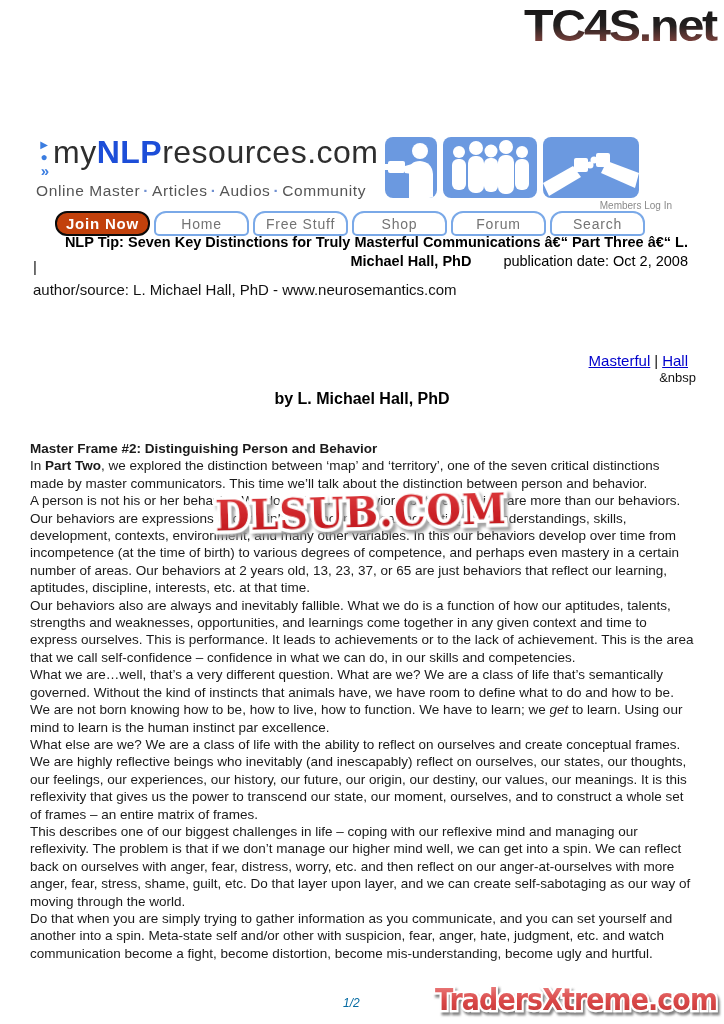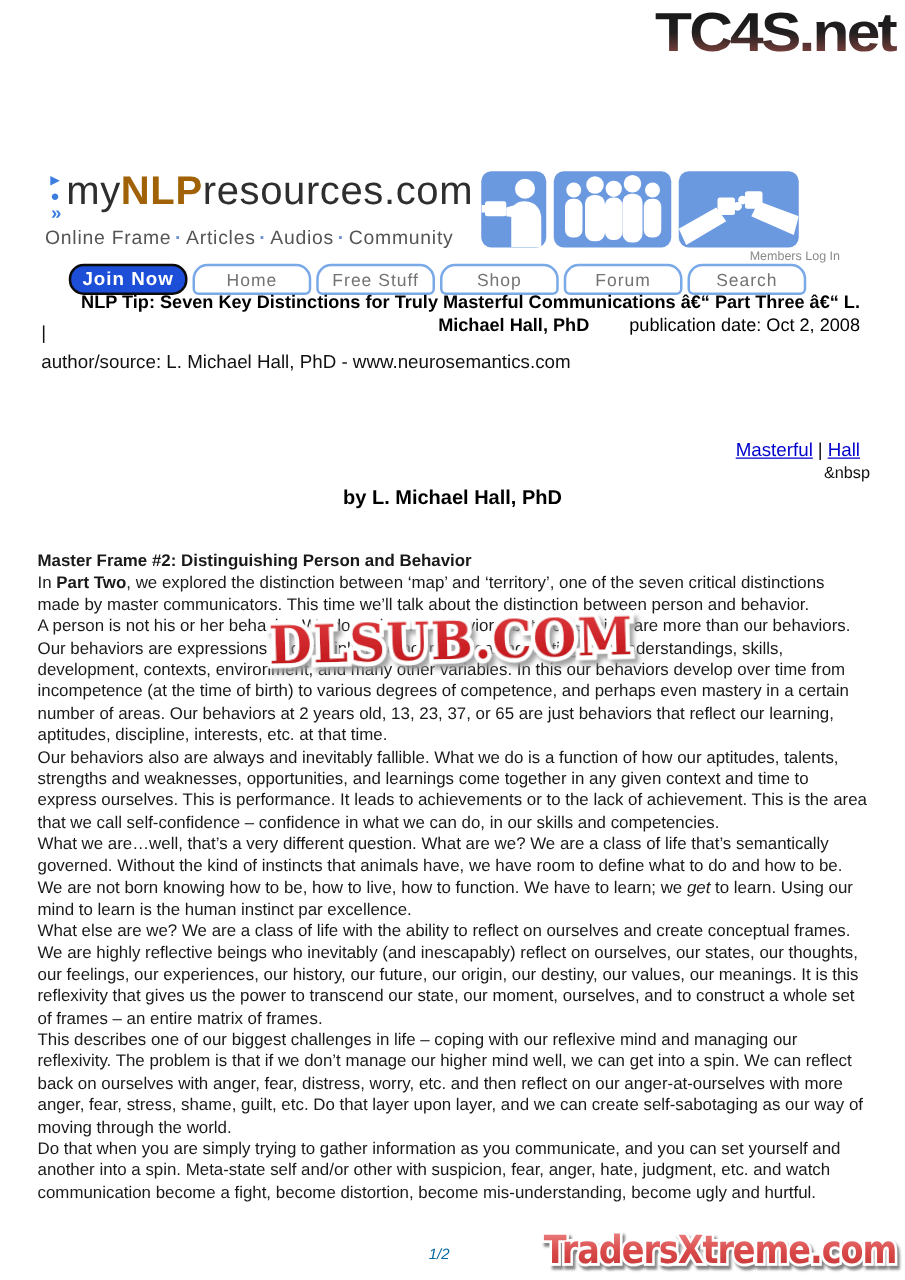--- a/index.html
+++ b/index.html
@@ -11,38 +11,38 @@
 
   
   .logo-block{position:absolute;left:36px;top:134px;}
   .logo-row{display:flex;align-items:flex-start;}
   .logo-marks{display:flex;flex-direction:column;align-items:center;color:#3b7de0;
               width:16px;margin-top:6px;margin-right:1px;line-height:1.05;}
   .logo-marks .m1{font-size:10px;}
   .logo-marks .m2{font-size:12px;}
   .logo-marks .m3{font-size:15px;font-weight:bold;letter-spacing:-2px;}
   .logo-text{font-size:32px;color:#2e2e2e;line-height:36px;letter-spacing:0.5px;}
-  .logo-text .nlp{color:#a16207;font-weight:bold;}
+  .logo-text .nlp{color:#1d4ed8;font-weight:bold;}
   .tagline{margin-top:3px;font-size:15.5px;color:#555;letter-spacing:0.6px;}
   .tagline .dot{color:#6f8fd0;padding:0 3px;font-weight:bold;}
 
   
   .tiles{position:absolute;top:137px;left:385px;display:flex;gap:6px;}
   .tile{background:#6b99e0;border-radius:8px;height:61px;overflow:hidden;}
   .tile svg{display:block;width:100%;height:100%;}
   .tile1{width:52px;}.tile2{width:94px;}.tile3{width:96px;}
   .members{position:absolute;top:200px;left:0;width:640px;text-align:right;
            font-size:10px;color:#8a8a8a;padding-left:32px;}
 
   
   .tabs{position:absolute;left:55px;top:211px;display:flex;gap:4px;}
   .tab{width:95px;height:25px;box-sizing:border-box;border:2px solid #7aa9e8;
        border-radius:12px 12px 5px 5px;background:#fff;color:#737373;font-size:14px;
        display:flex;align-items:center;justify-content:center;letter-spacing:0.8px;cursor:pointer;}
-  .tab.active{background:#1d4ed8;border-color:#0b0b0b;color:#fff;font-weight:bold;
+  .tab.active{background:#c2410c;border-color:#0b0b0b;color:#fff;font-weight:bold;
               font-size:15px;border-radius:12px;}
 
   
   .title-block{position:absolute;left:30px;right:36px;top:233px;text-align:right;
                font-size:14.5px;font-weight:bold;color:#000;line-height:19px;}
   .pub-date{font-weight:normal;margin-left:32px;}
   .pipe{position:absolute;left:33px;top:258px;font-size:15px;}
   .author{position:absolute;left:33px;top:281px;font-size:15px;}
 
   .pagination{position:absolute;right:36px;top:352px;font-size:15px;}
@@ -83,21 +83,21 @@
 
   <div class="logo-block">
     <div class="logo-row">
       <div class="logo-marks">
         <span class="m1">▶</span>
         <span class="m2">●</span>
         <span class="m3">»</span>
       </div>
       <div class="logo-text"><span>my</span><span class="nlp">NLP</span><span>resources.com</span></div>
     </div>
-    <div class="tagline"><span>Online Frame</span><span class="dot">·</span><span>Articles</span><span class="dot">·</span><span>Audios</span><span class="dot">·</span><span>Community</span></div>
+    <div class="tagline"><span>Online Master</span><span class="dot">·</span><span>Articles</span><span class="dot">·</span><span>Audios</span><span class="dot">·</span><span>Community</span></div>
   </div>
 
   <div class="tiles">
     <div class="tile tile1">
       <svg viewBox="0 0 52 61">
         <g fill="#ffffff">
           <circle cx="35" cy="14" r="8"></circle>
           <path d="M24 61 L24 35 Q24 24 35 24 Q47 25 48 37 L48 61 Z"></path>
           <path d="M27 27 L20 29 L20 36 L27 37 Z"></path>
           <rect x="3" y="24" width="17" height="12" rx="2"></rect>

